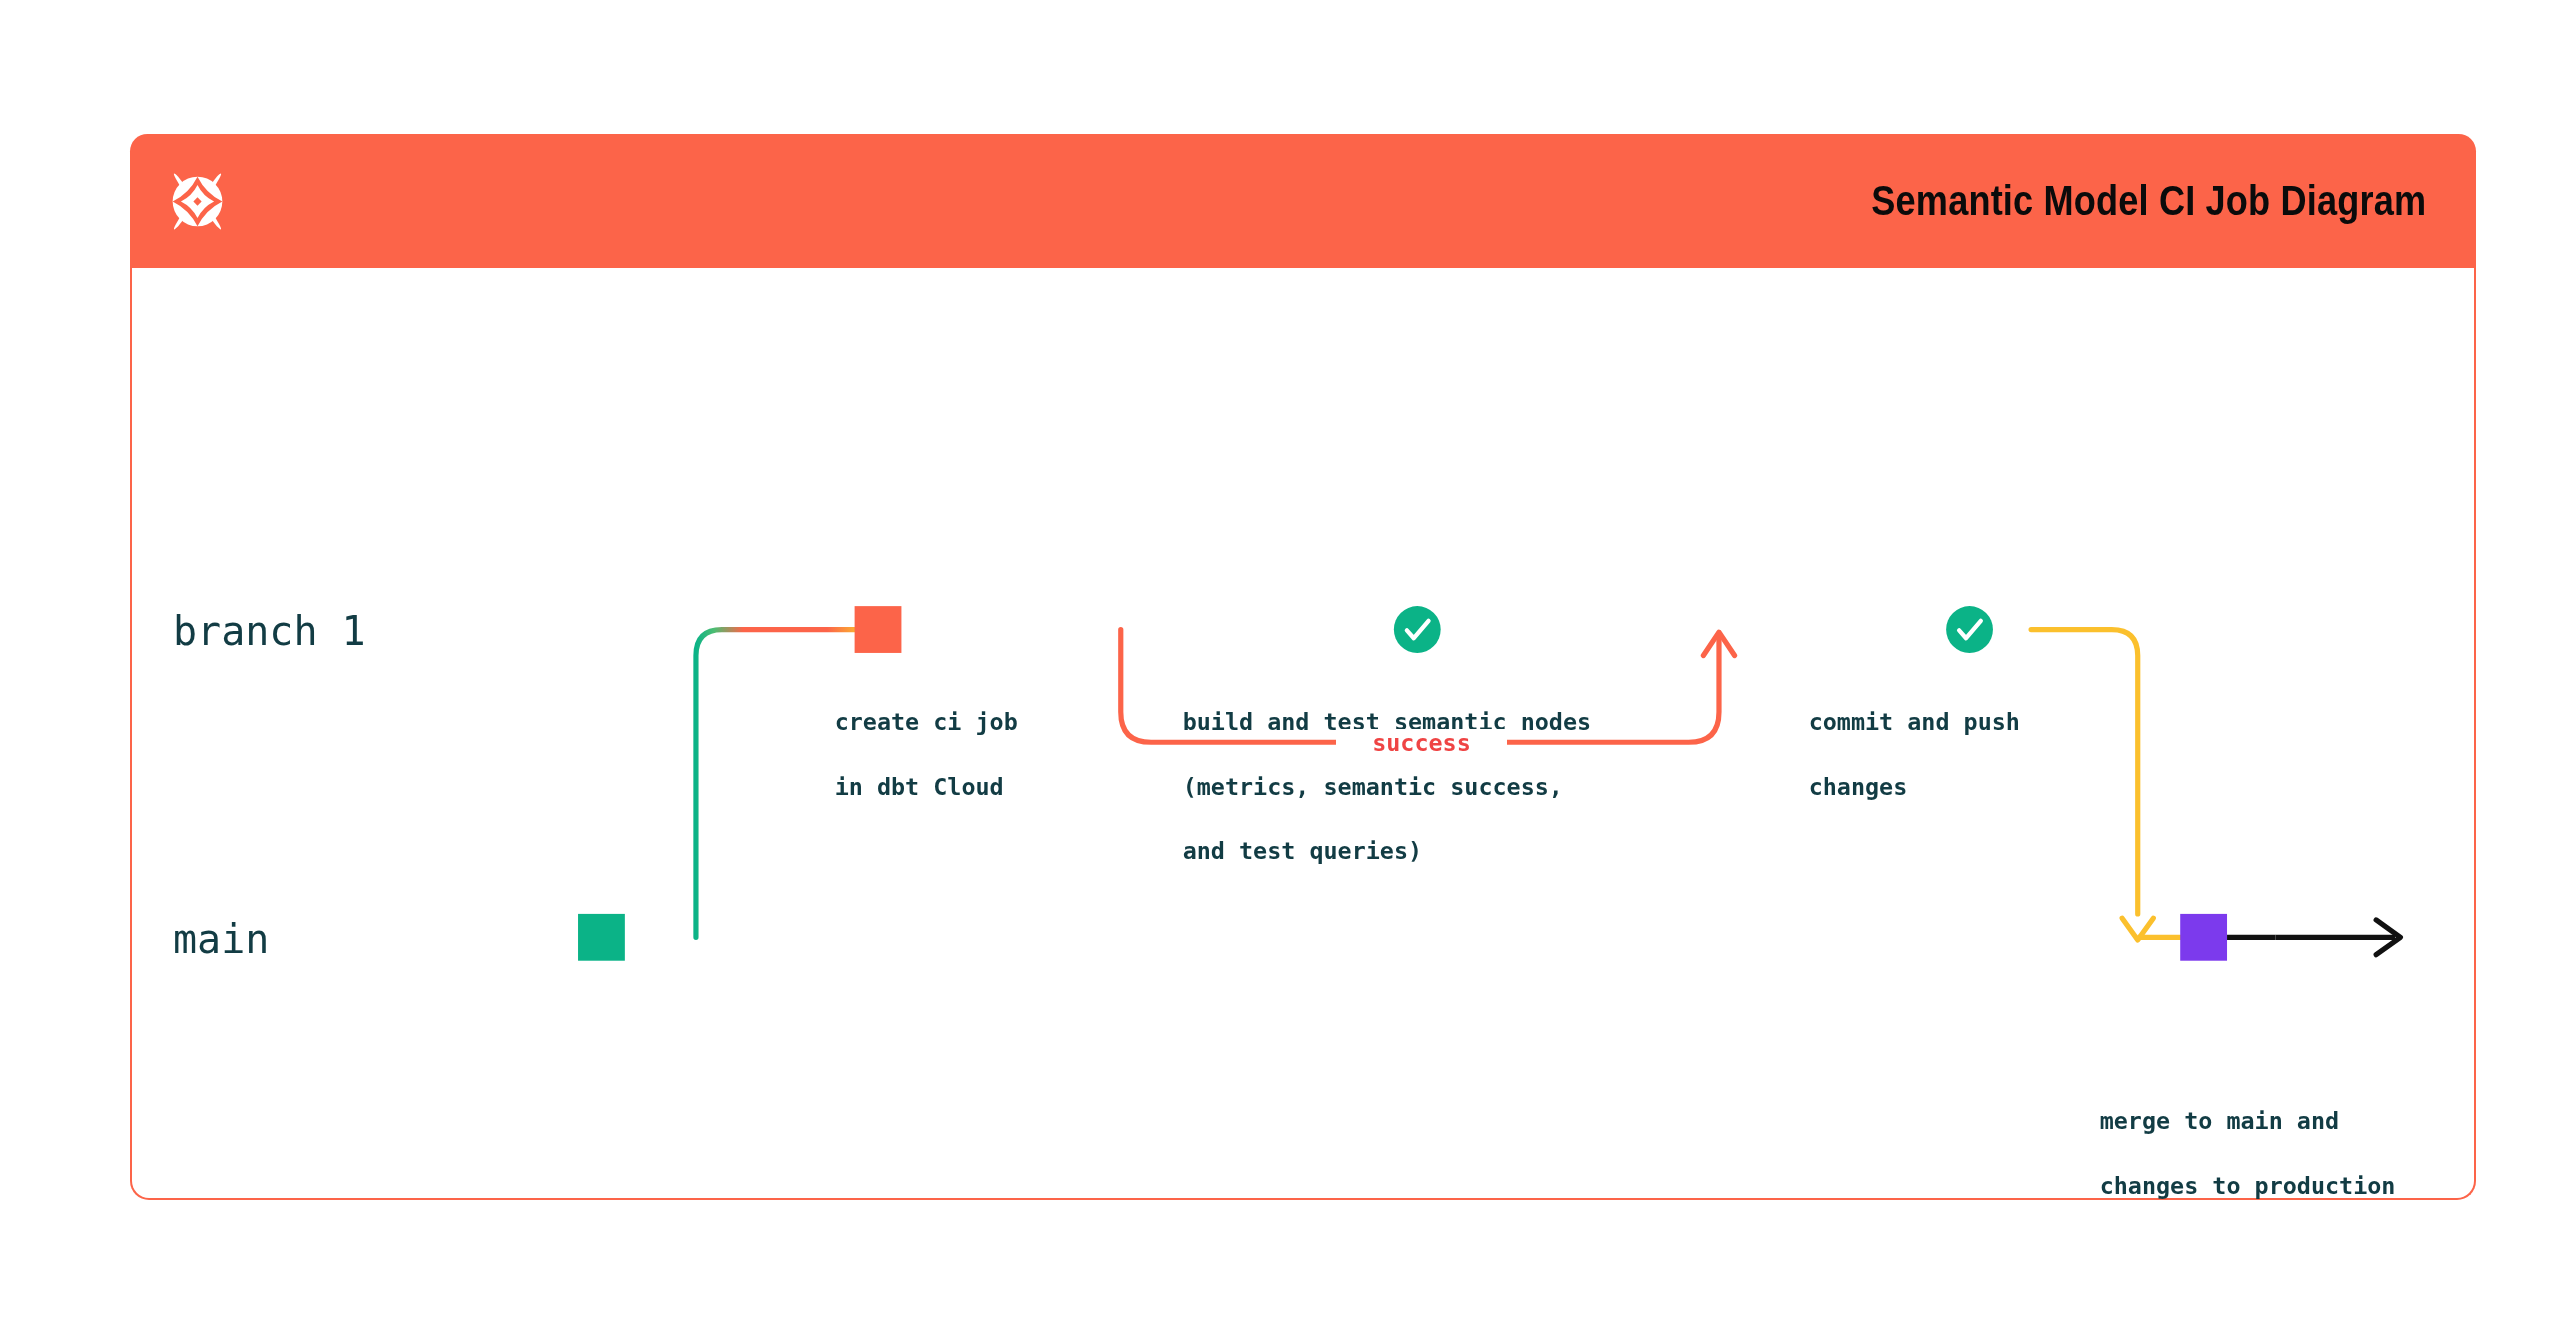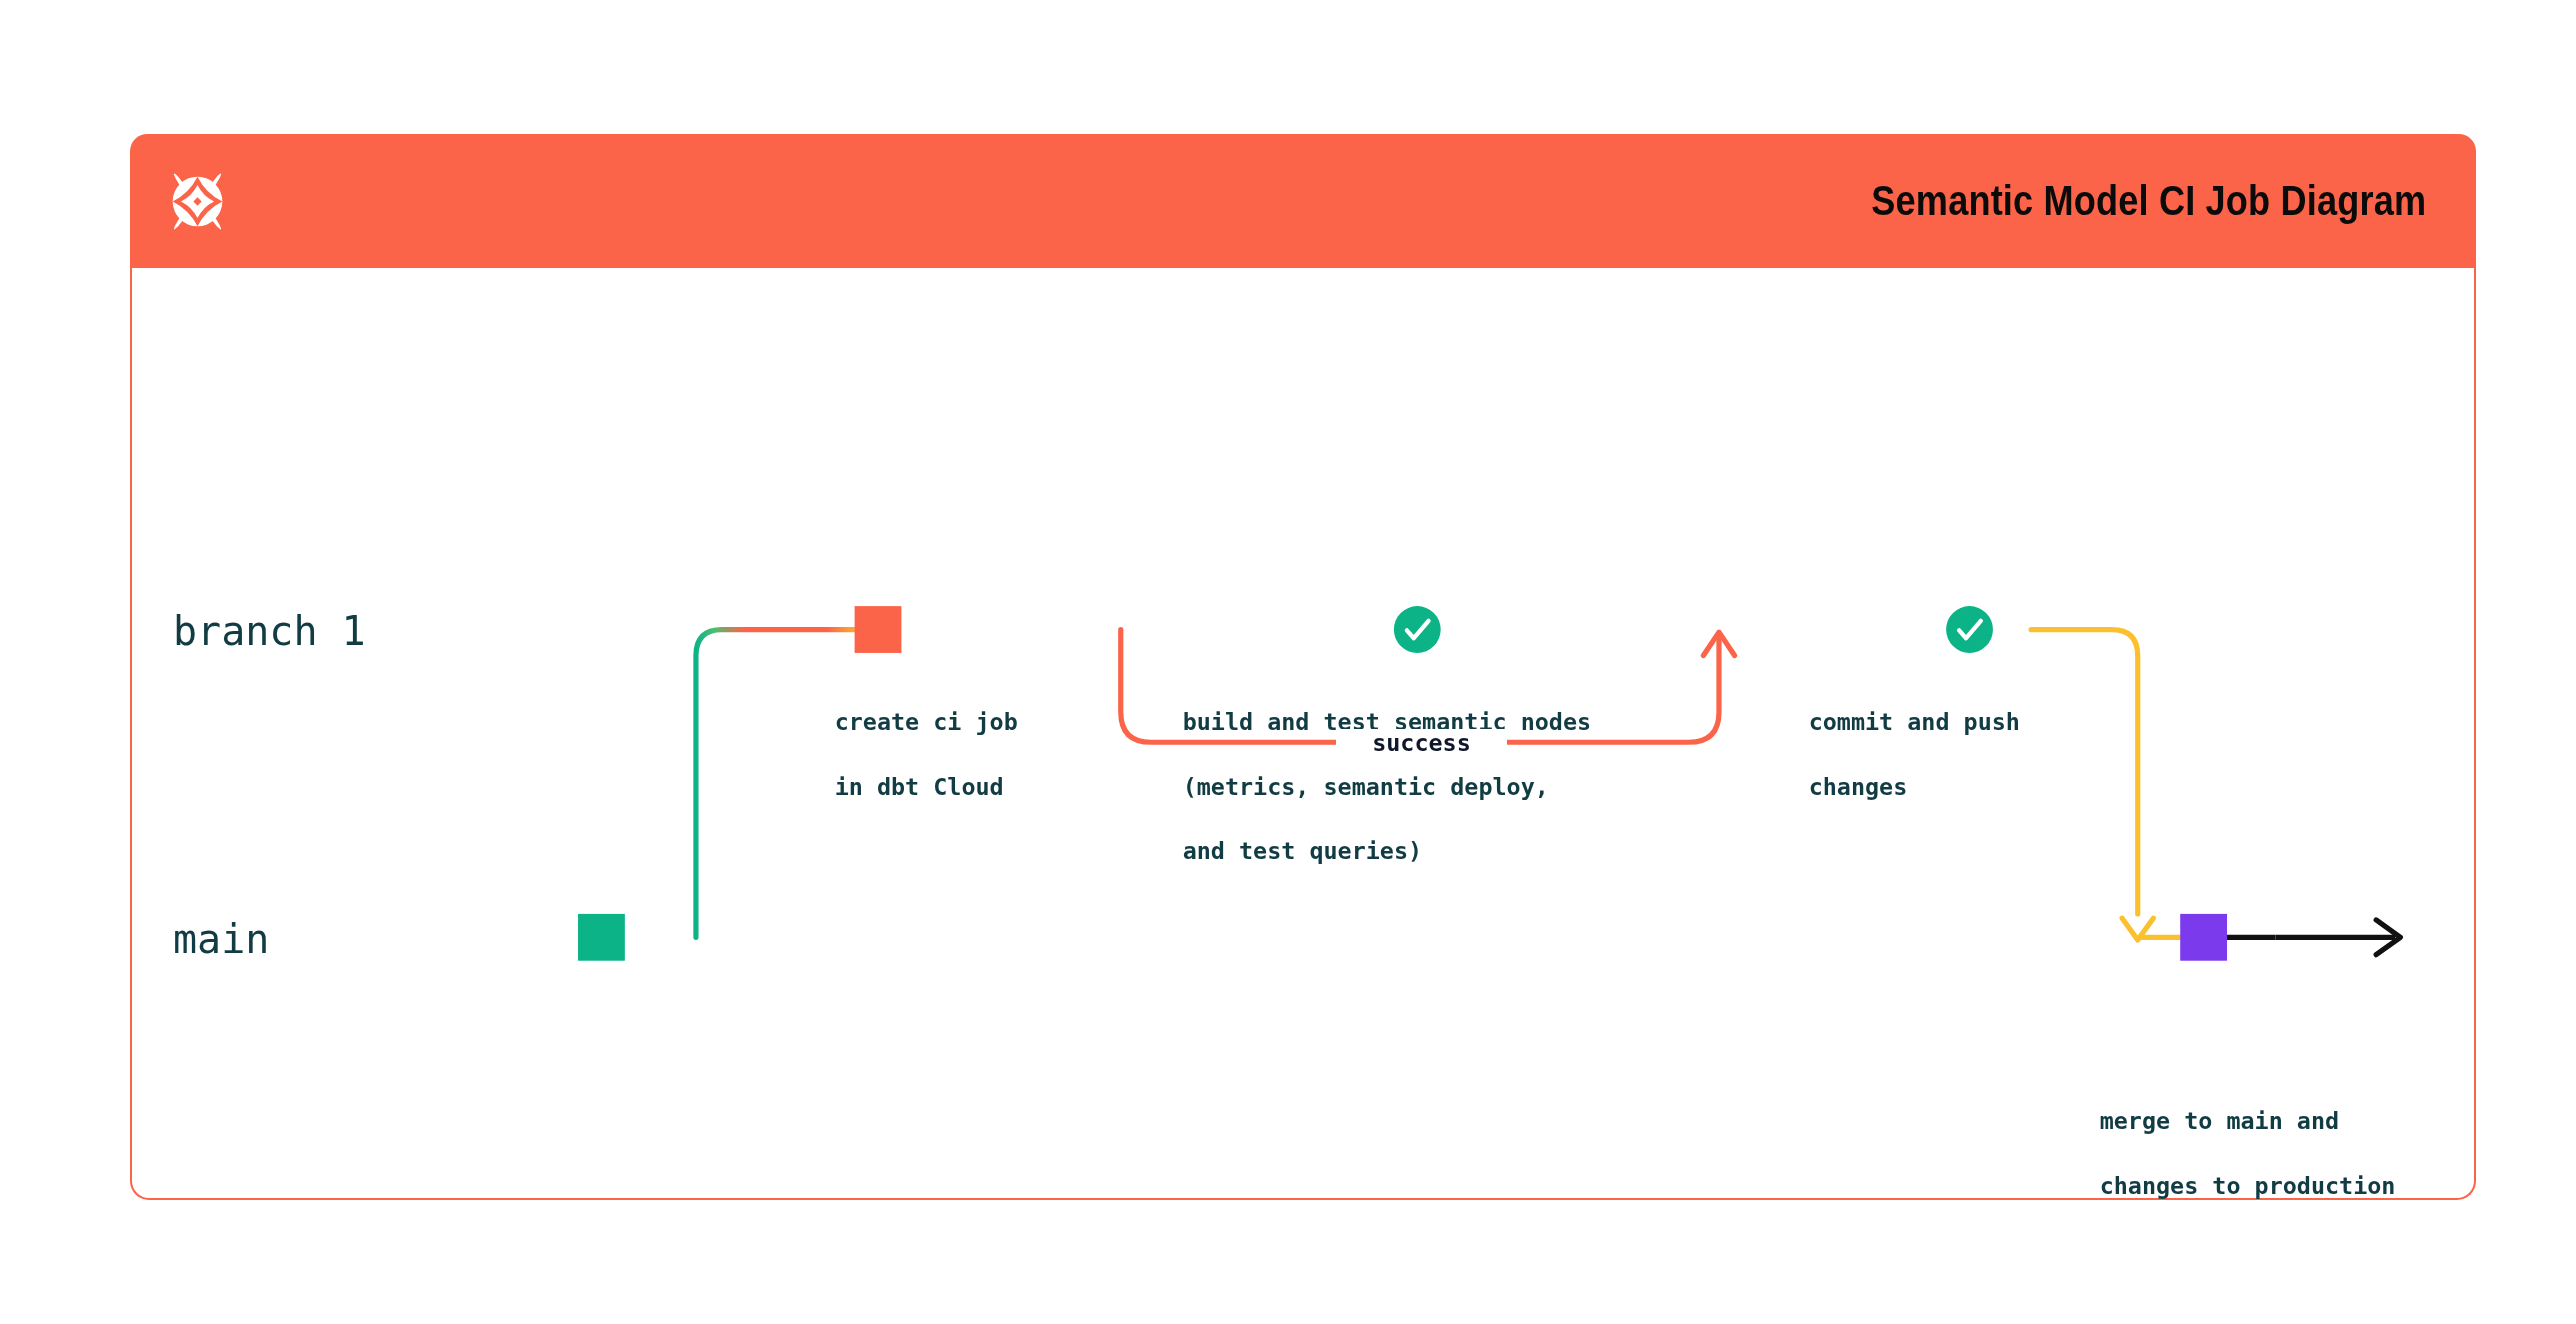--- a/index.html
+++ b/index.html
@@ -101,21 +101,21 @@
     color: #123c44;
     text-align: left;
     white-space: pre;
   }
 
   .edge-label {
     position: absolute;
     font-family: "DejaVu Sans Mono", "Liberation Mono", monospace;
     font-weight: bold;
     font-size: 23.4px;
-    color: #0f172a;
+    color: #ef4444;
     text-align: center;
     white-space: pre;
     background: #ffffff;
     padding: 0 12px;
   }
 </style>
 </head>
 <body>
 
 <div id="card">
@@ -197,21 +197,21 @@
 
       <div class="row-label" id="label-main">main</div>
 
       <div class="node-caption" style="left:590px; top:406px; width:312px;">
         <span>create ci job</span><br>
         <span>in dbt Cloud</span>
       </div>
 
       <div class="node-caption" style="left:938px; top:406px; width:694px;">
         <span>build and test semantic nodes</span><br>
-        <span>(metrics, semantic deploy,</span><br>
+        <span>(metrics, semantic success,</span><br>
         <span>and test queries)</span>
       </div>
 
       <div class="node-caption" style="left:1564px; top:406px; width:364px;">
         <span>commit and push</span><br>
         <span>changes</span>
       </div>
 
       <div class="node-caption" style="left:1855px; top:805px; width:434px;">
         <span>merge to main and</span><br>

